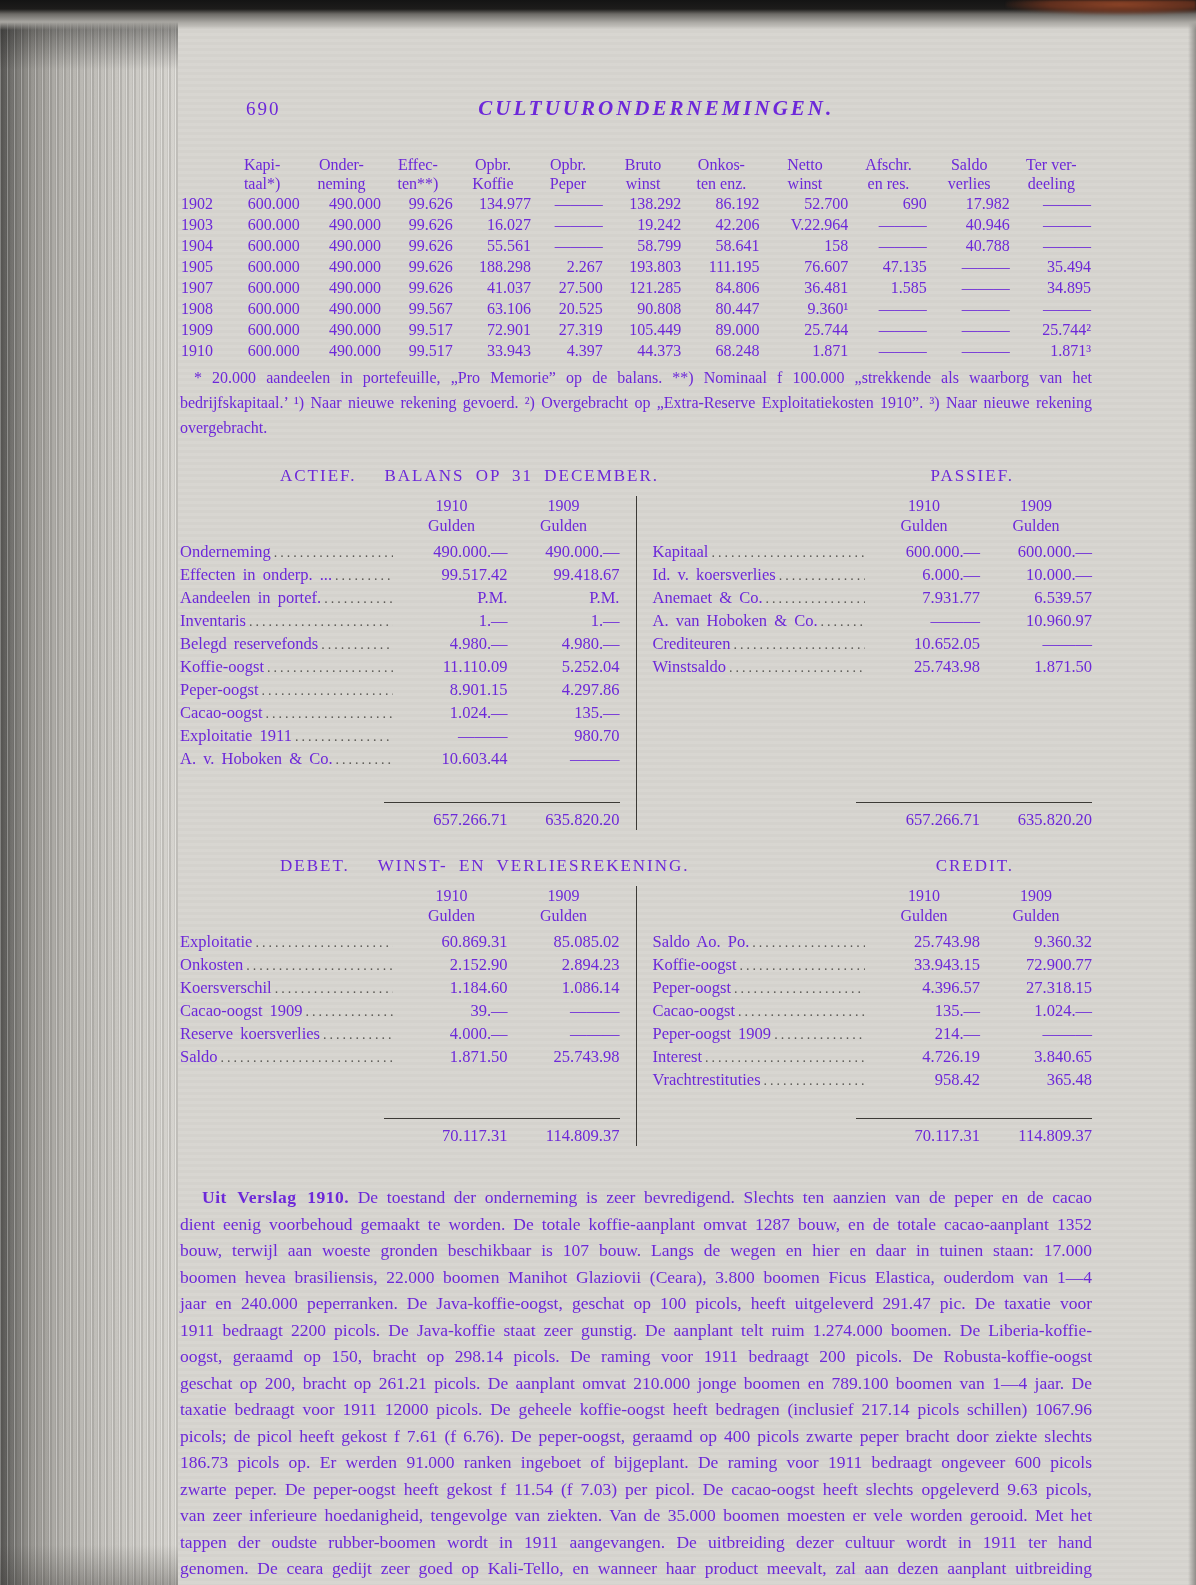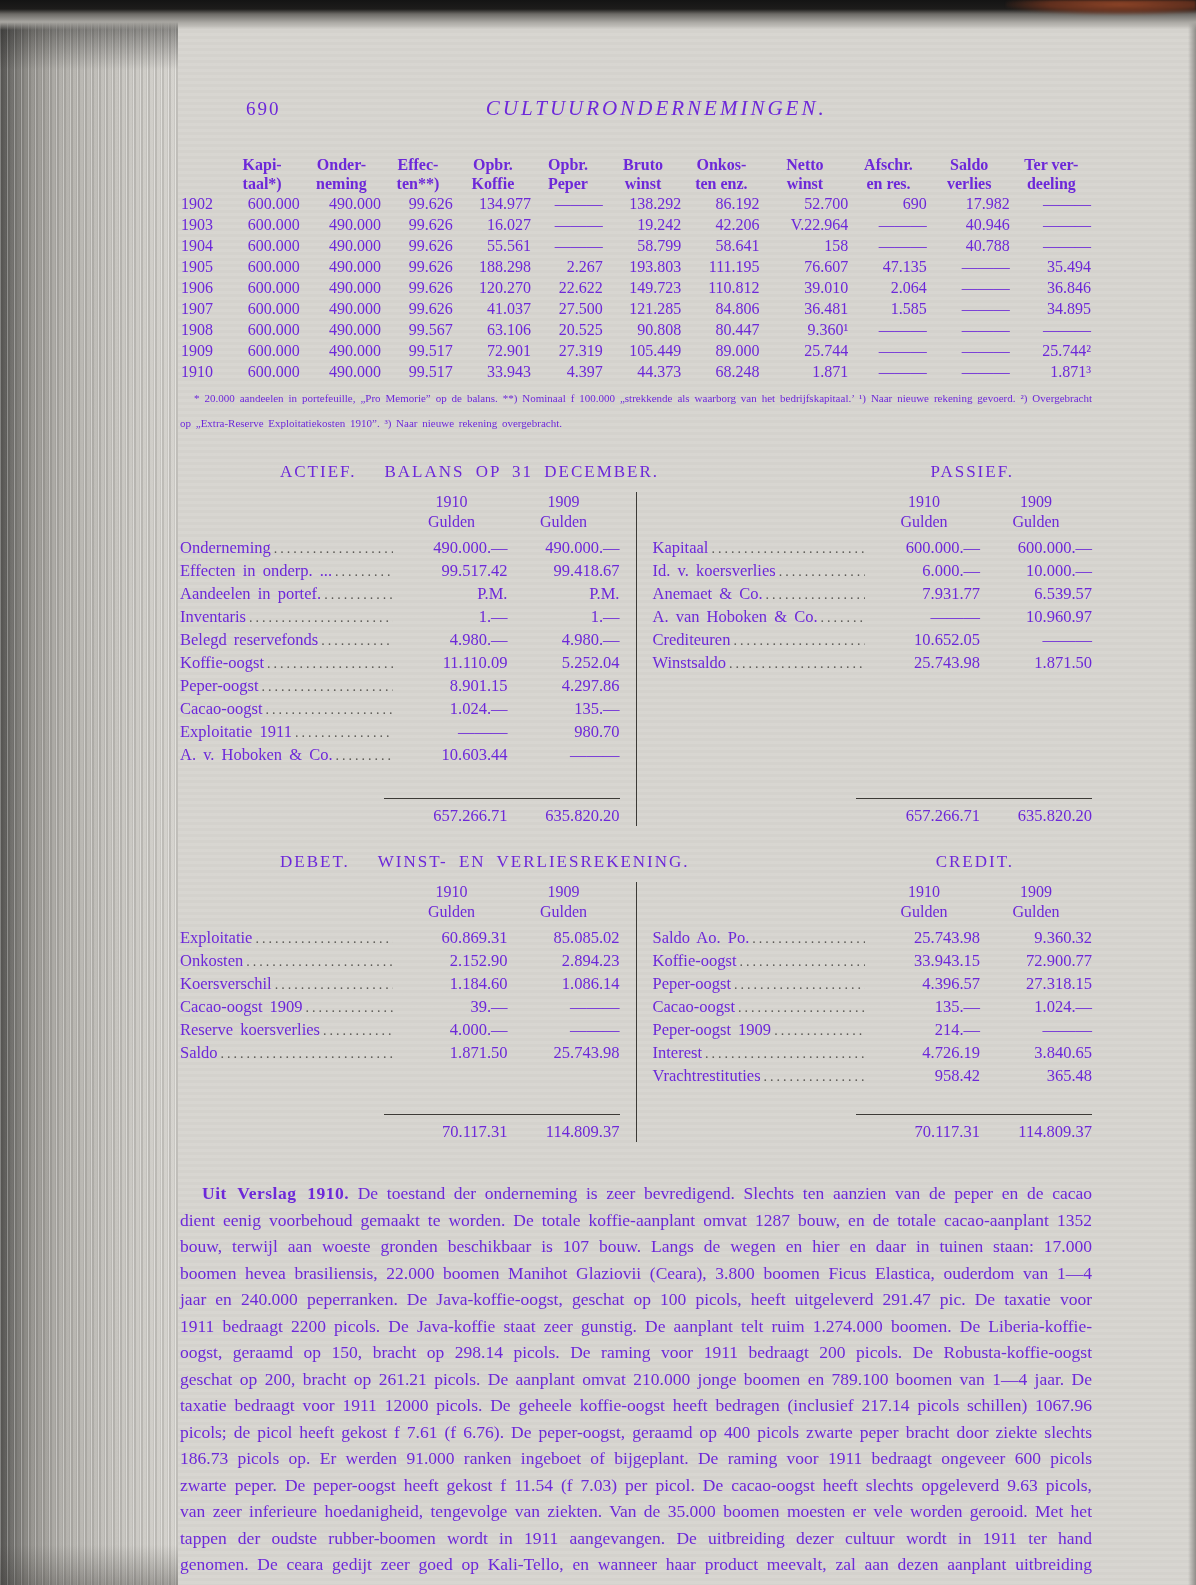--- a/index.html
+++ b/index.html
@@ -26,41 +26,41 @@
         background:linear-gradient(270deg,#8f8d89 0,rgba(215,213,208,0) 8px);}
   
   .grain{position:absolute;inset:0;z-index:1;pointer-events:none;
         background:repeating-linear-gradient(180deg,rgba(0,0,0,.015) 0 3px,rgba(255,255,255,.02) 3px 6px);}
 
   .page{position:absolute;left:180px;top:96px;width:912px;z-index:10;}
 
   .page-head{display:flex;align-items:baseline;}
   .pageno{margin-left:66px;font-size:19px;letter-spacing:2px;}
   .booktitle{flex:1;text-align:center;font-style:italic;font-size:21px;letter-spacing:3px;word-spacing:4px;
-        padding-right:60px;}
+        padding-right:60px;font-weight:bold;}
 
   
   table.results{border-collapse:collapse;table-layout:fixed;width:100%;margin-top:34px;}
   .results th{font-weight:normal;font-size:16px;line-height:19px;padding:0;vertical-align:bottom;}
-  .results th div{text-align:center;white-space:nowrap;font-weight:bold;}
+  .results th div{text-align:center;white-space:nowrap;}
   .results td{font-size:16px;line-height:21px;text-align:right;white-space:nowrap;padding:0 1px;}
   .results th:nth-child(1),.results td:nth-child(1){width:4.6%;text-align:left;}
   .results th:nth-child(2),.results td:nth-child(2){width:8.2%;}
   .results th:nth-child(3),.results td:nth-child(3){width:8.6%;}
   .results th:nth-child(4),.results td:nth-child(4){width:7.6%;}
   .results th:nth-child(5),.results td:nth-child(5){width:8.3%;}
   .results th:nth-child(6),.results td:nth-child(6){width:7.6%;}
   .results th:nth-child(7),.results td:nth-child(7){width:8.3%;}
   .results th:nth-child(8),.results td:nth-child(8){width:8.3%;}
   .results th:nth-child(9),.results td:nth-child(9){width:9.4%;}
   .results th:nth-child(10),.results td:nth-child(10){width:8.3%;}
   .results th:nth-child(11),.results td:nth-child(11){width:8.8%;}
   .results th:nth-child(12),.results td:nth-child(12){width:8.6%;}
 
-  .footnote{margin:4px 0 0 0;font-size:11px;line-height:25px;text-align:justify;text-indent:14px;
+  .footnote{margin:4px 0 0 0;font-size:16px;line-height:25px;text-align:justify;text-indent:14px;
         word-spacing:2px;}
 
   
   .acct{margin-top:26px;}
   .acct-head{display:flex;align-items:baseline;font-size:17px;letter-spacing:2px;word-spacing:5px;gap:28px;}
   .acct-head .lft{margin-left:100px;}
   .acct-head .ctr{flex:1;text-align:left;}
   .acct-head .rgt{margin-right:78px;}
   .acct-body{display:flex;margin-top:10px;}
   .acct-col{flex:1;min-width:0;}
@@ -208,34 +208,20 @@
             <td>188.298</td>
             <td>2.267</td>
             <td>193.803</td>
             <td>111.195</td>
             <td>76.607</td>
             <td>47.135</td>
             <td>———</td>
             <td>35.494</td>
           </tr>
           <tr>
-            <td>1906</td>
-            <td>600.000</td>
-            <td>490.000</td>
-            <td>99.626</td>
-            <td>120.270</td>
-            <td>22.622</td>
-            <td>149.723</td>
-            <td>110.812</td>
-            <td>39.010</td>
-            <td>2.064</td>
-            <td>———</td>
-            <td>36.846</td>
-          </tr>
-          <tr>
             <td>1907</td>
             <td>600.000</td>
             <td>490.000</td>
             <td>99.626</td>
             <td>41.037</td>
             <td>27.500</td>
             <td>121.285</td>
             <td>84.806</td>
             <td>36.481</td>
             <td>1.585</td>

